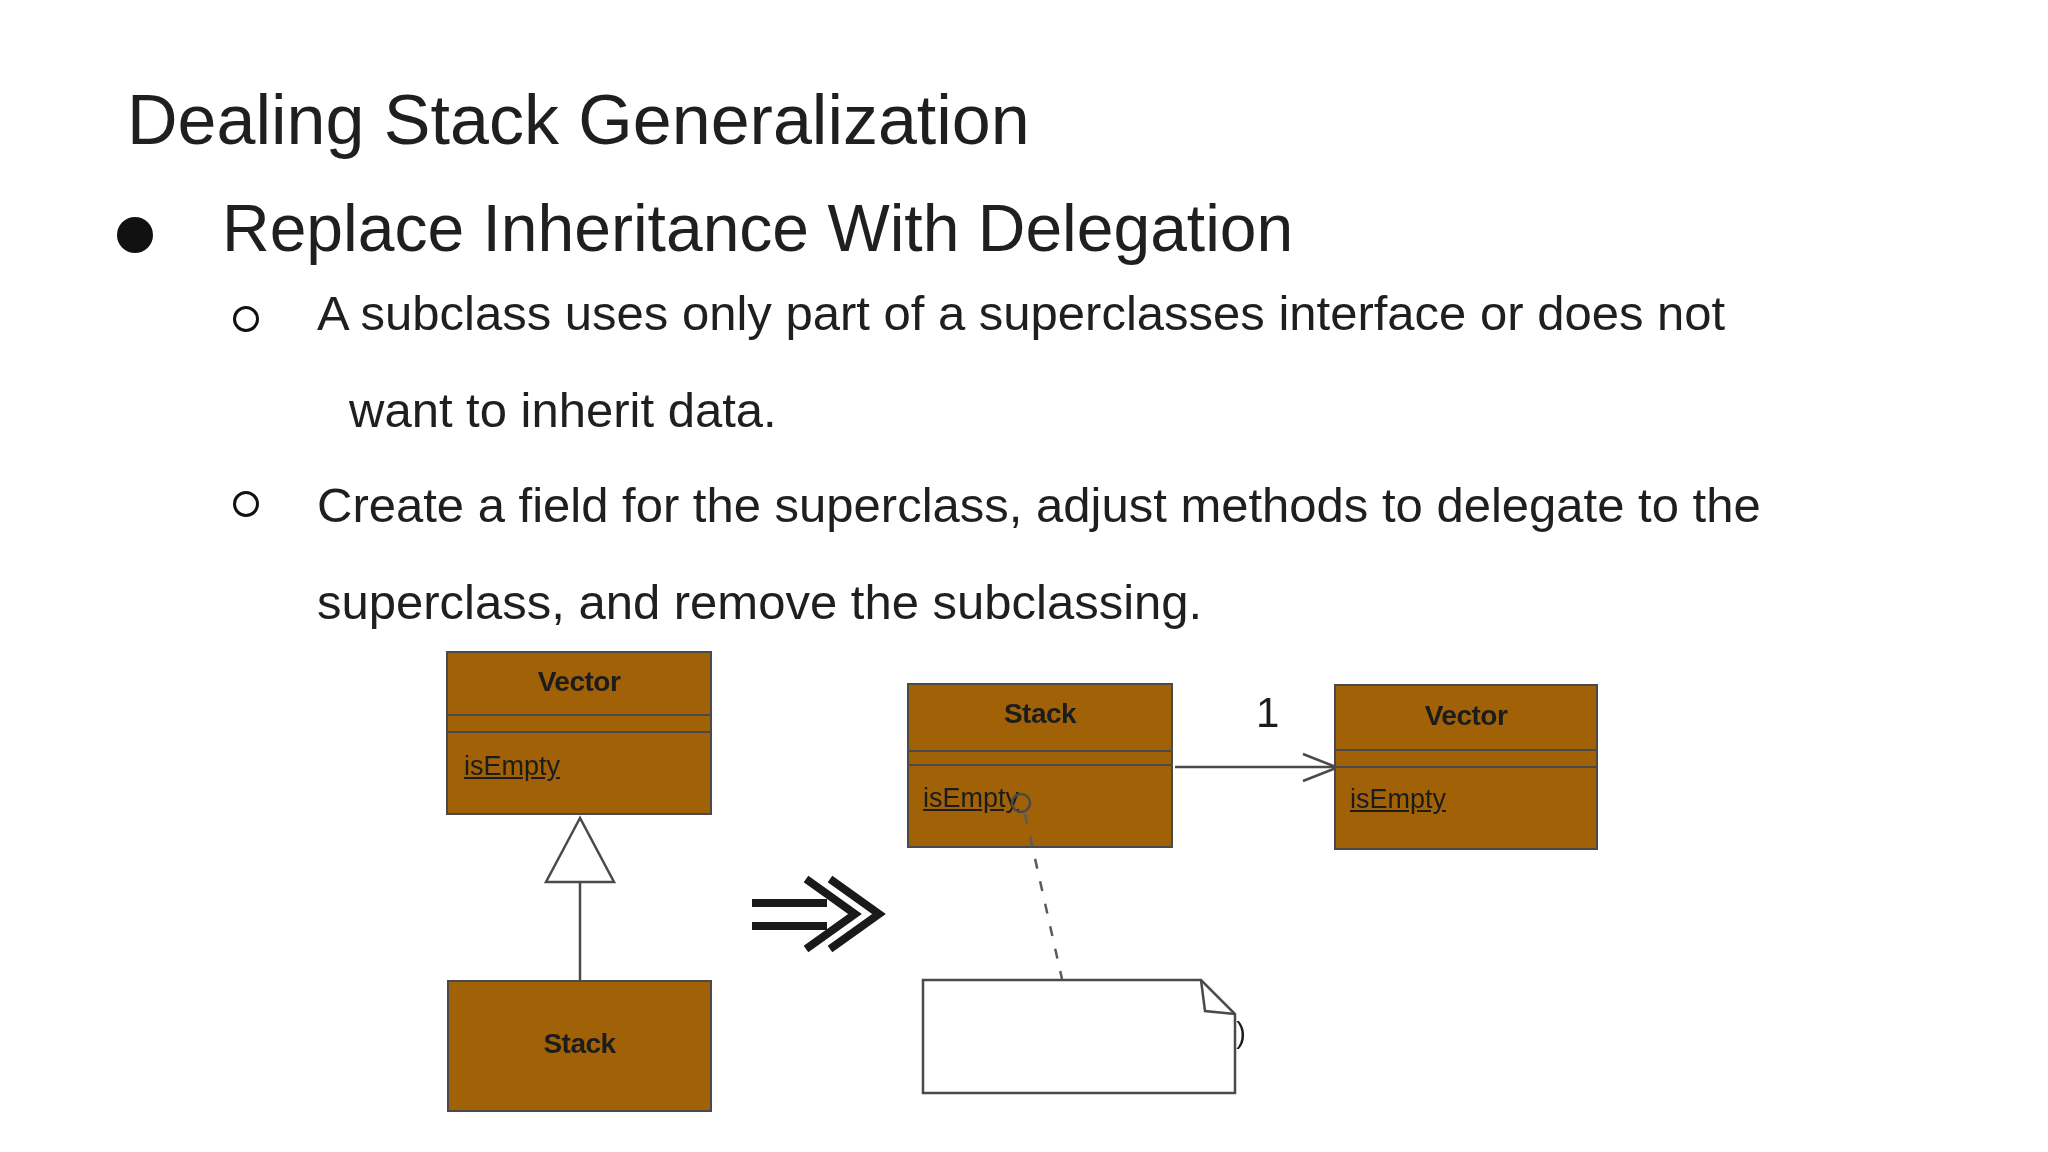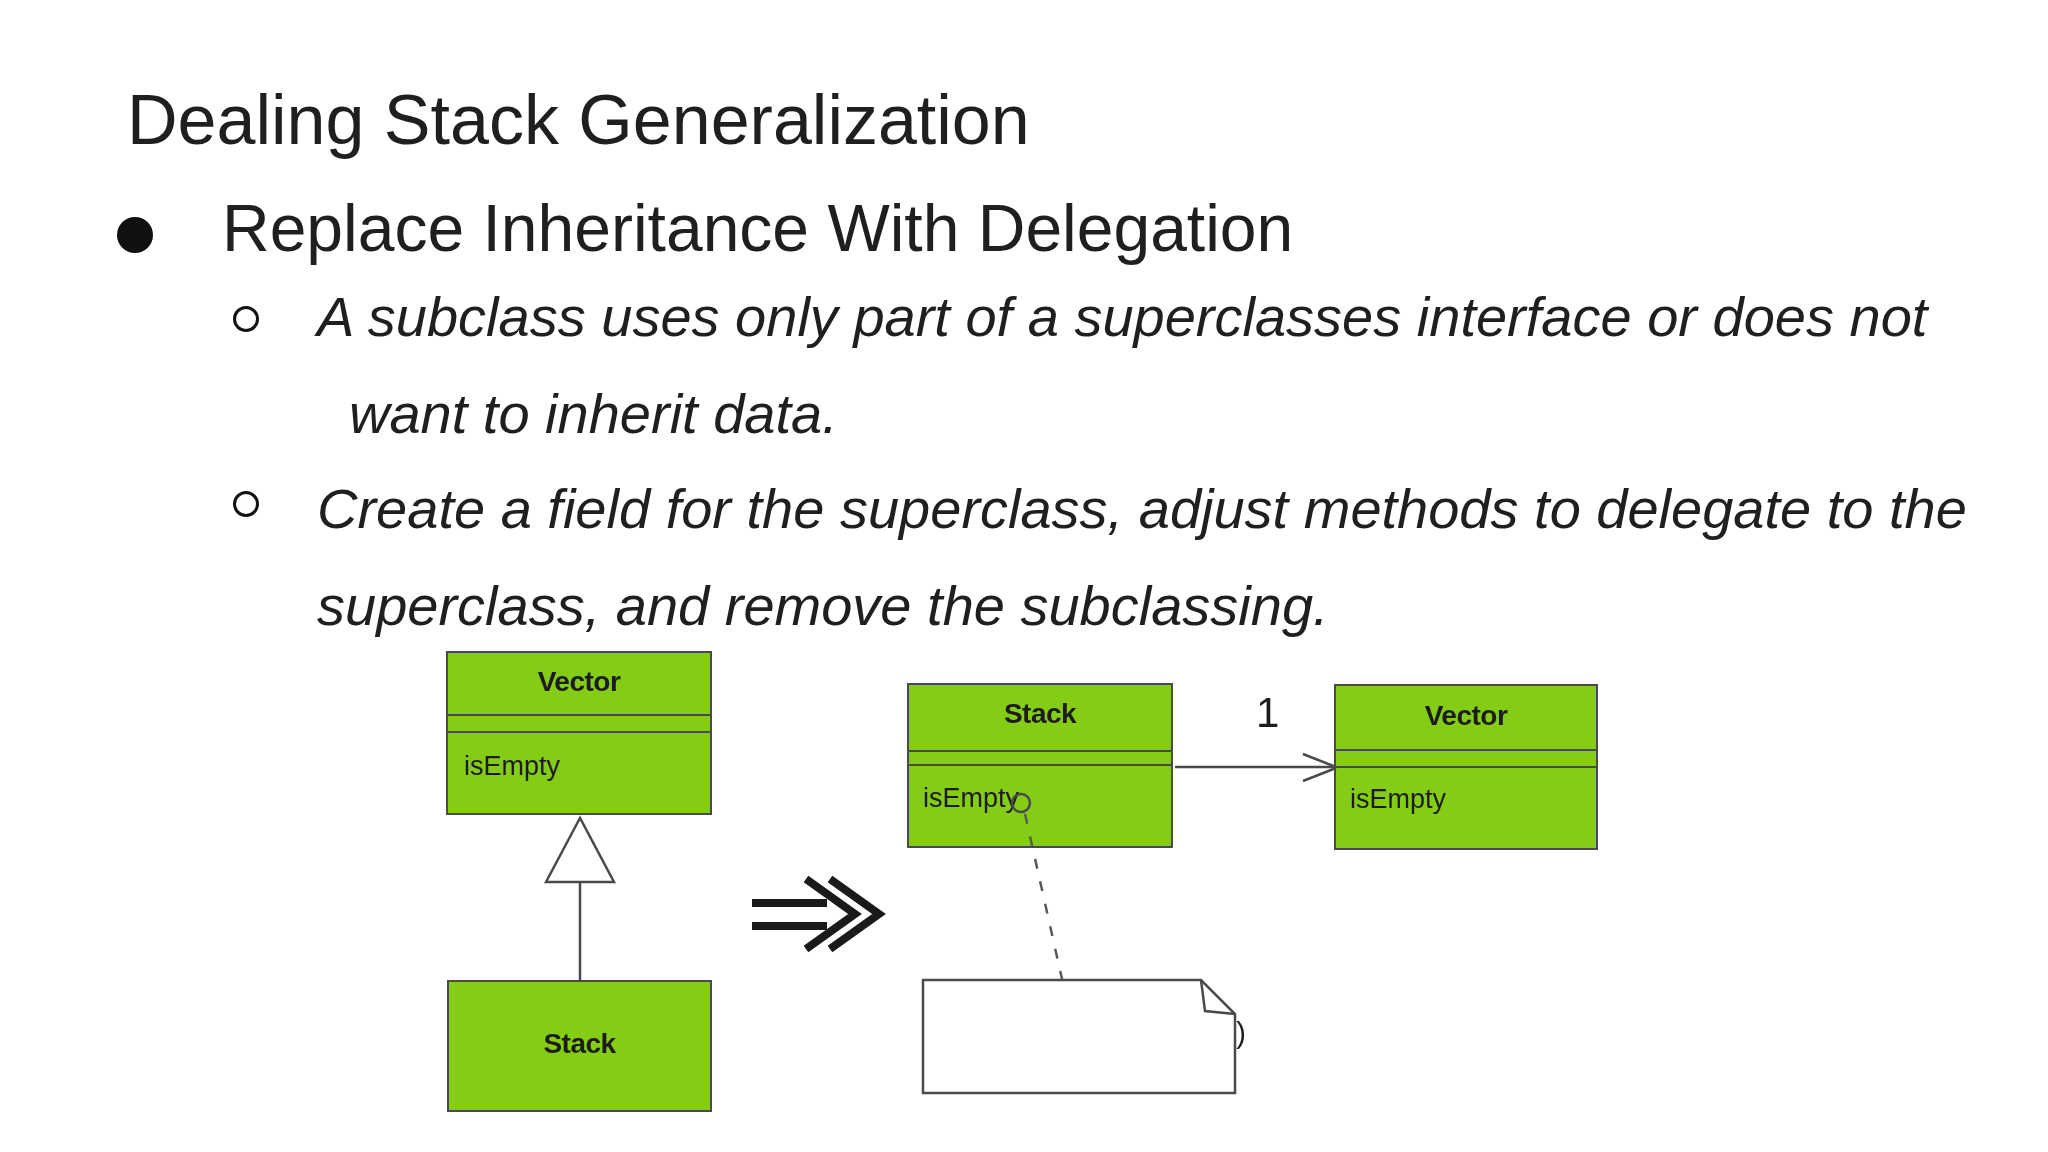--- a/index.html
+++ b/index.html
@@ -10,52 +10,52 @@
     background: #ffffff;
     overflow: hidden;
     font-family: "Liberation Sans", "DejaVu Sans", sans-serif;
     color: #1f1f1f;
   }
   .abs { position: absolute; white-space: nowrap; }
 
   
   .title   { left: 127px; top: 85px;  font-size: 70px; line-height: 1; }
   .b1-text { left: 222px; top: 195px; font-size: 66px; line-height: 1; }
-  .subline { font-size: 56px; line-height: 1; font-style: italic; }
+  .subline { font-size: 49px; line-height: 1; }
   .sl1 { left: 317px; top: 289px; }
   .sl2 { left: 317px; top: 386px; margin-left: 32px; }
   .sl3 { left: 317px; top: 481px; }
   .sl4 { left: 317px; top: 578px; }
 
   .b1-dot {
     left: 117px; top: 217px; width: 36px; height: 36px;
     border-radius: 50%; background: #111111;
   }
   .ring {
     width: 20px; height: 20px; border: 3px solid #111111;
     border-radius: 50%; background: #ffffff;
   }
   .r1 { left: 233px; top: 306px; }
   .r2 { left: 233px; top: 491px; }
 
   
   .uml-box {
     position: absolute;
     border: 2.5px solid #4a4a4a;
-    background: #84cc16;
+    background: #a16207;
     box-sizing: border-box;
     color: #1c1c1c;
   }
   .uml-name {
     position: absolute; left: 0; right: 0; text-align: center;
     font-weight: 700; font-size: 28px; line-height: 1;
     letter-spacing: -0.5px; white-space: nowrap;
   }
   .uml-method {
-    position: absolute; font-size: 27px; line-height: 1; white-space: nowrap;
+    position: absolute; font-size: 27px; line-height: 1; white-space: nowrap; text-decoration: underline;
   }
   .uml-div {
     position: absolute; left: -1px; right: -1px; height: 0;
     border-top: 2px solid #4a4a4a;
   }
 
   .box-vector-before { left: 446px; top: 651px; width: 266px; height: 164px; }
   .box-stack-before  { left: 447px; top: 980px; width: 265px; height: 132px; }
   .box-stack-after   { left: 907px; top: 683px; width: 266px; height: 165px; }
   .box-vector-after  { left: 1334px; top: 684px; width: 264px; height: 166px; }

